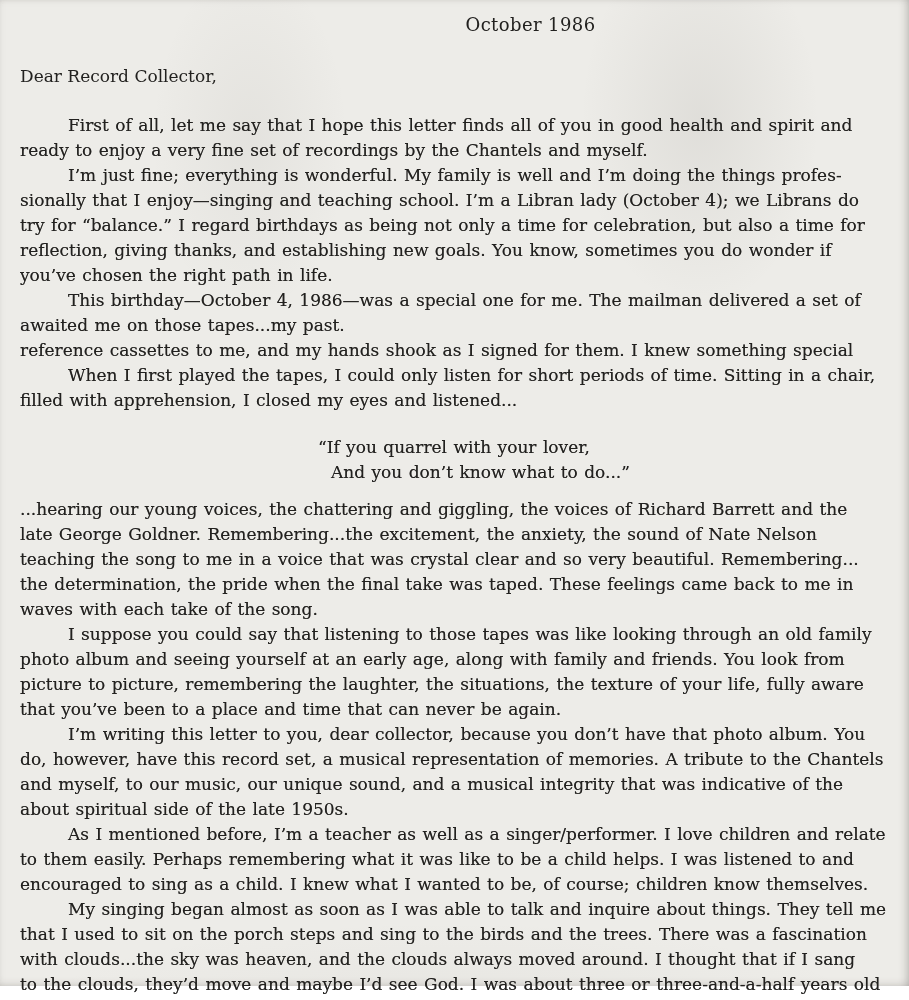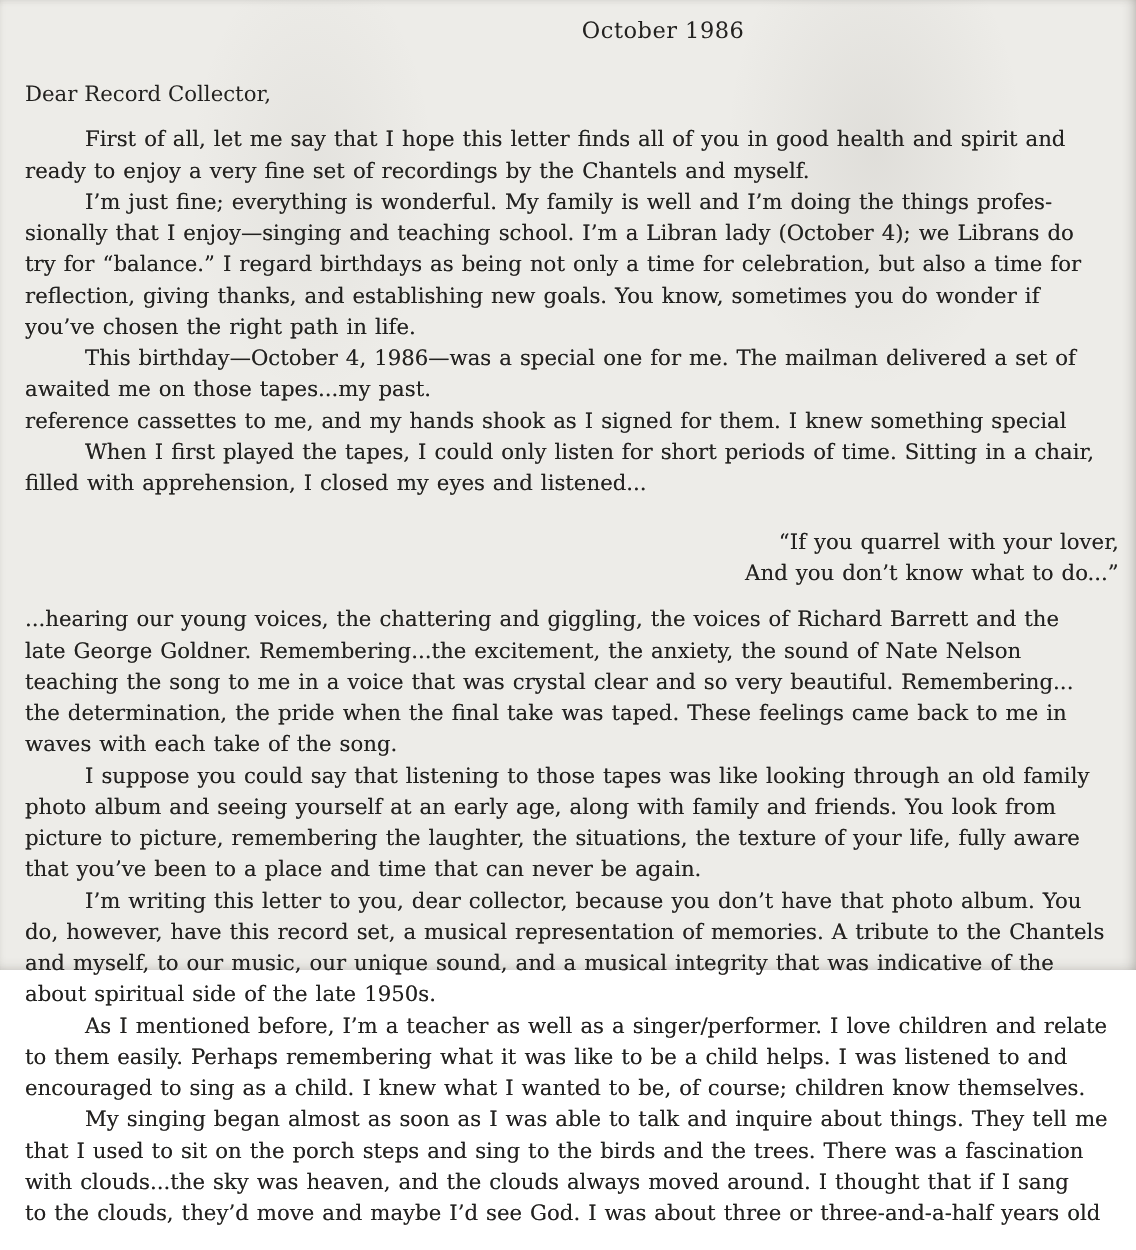--- a/index.html
+++ b/index.html
@@ -11,21 +11,21 @@
   }
 
   body {
     font-family: "DejaVu Serif", "Liberation Serif", serif;
     color: #22211f;
   }
 
   .page {
     position: relative;
     width: 909px;
-    height: 776px;
+    height: 986px;
     padding: 12px 14px 0 20px;
     background:
       radial-gradient(ellipse 170px 270px at 700px 120px, rgba(104, 99, 91, 0.10), transparent 70%),
       radial-gradient(ellipse 140px 250px at 250px 140px, rgba(104, 99, 91, 0.07), transparent 70%),
       radial-gradient(ellipse 600px 130px at 450px 1015px, rgba(104, 99, 91, 0.05), transparent 72%),
       #edece8;
     box-shadow:
       inset -7px 0 9px -5px rgba(60, 55, 50, 0.28),
       inset 0 -7px 9px -6px rgba(60, 55, 50, 0.16),
       inset 0 5px 8px -6px rgba(60, 55, 50, 0.10),
@@ -45,36 +45,35 @@
     font-size: 17px;
     line-height: 25px;
   }
 
   .para {
     font-size: 17px;
     line-height: 25px;
     word-spacing: 1px;
   }
 
-  .para.first { margin-top: 11px; }
+  .para.first { margin-top: 24px; }
 
   .line {
     white-space: pre;
     overflow: hidden;
     text-shadow: 0 0 0.5px rgba(34, 33, 31, 0.55);
   }
 
   .para.indented > .line:first-child { padding-left: 48px; }
 
   .quote {
     margin: 22px 0 12px 298px;
     font-size: 17px;
     line-height: 25px;
     word-spacing: 1px;
-    text-align: right;
   }
 
   .quote > .line:nth-child(2) { padding-left: 13px; }
 </style>
 </head>
 <body>
 
 <div class="page">
   <div class="date">October 1986</div>
 

